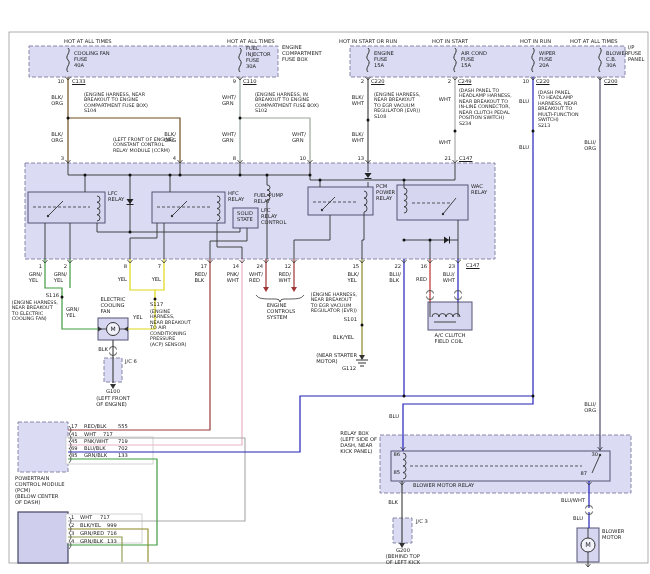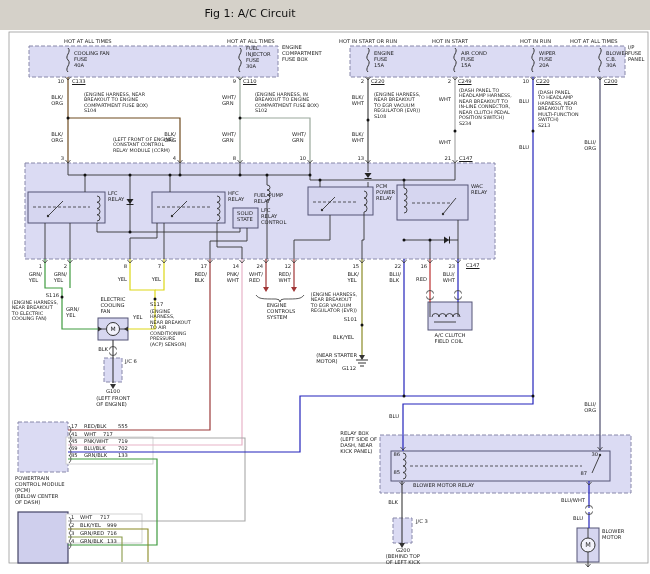--- a/index.html
+++ b/index.html
@@ -10,23 +10,20 @@
                  font-size:11px;color:#111;white-space:pre;}
   #gfx{position:absolute;left:0;top:0;}
   #labels{position:absolute;left:0;top:0;width:650px;height:574px;pointer-events:none;}
   #labels div{position:absolute;white-space:pre;line-height:1.14;color:#1c1c1c;}
   #labels div.ul{text-decoration:underline;}
 </style>
 </head>
 <body>
 
 <div class="stage">
-  <div class="titlebar">
-    <span>Fig 1: A/C Circuit</span>
-  </div>
   <svg id="gfx" width="650" height="574" viewBox="0 0 650 574">
       <rect x="9" y="32" width="639" height="531" fill="none" stroke="#999" stroke-width="0.8"></rect>
       <rect x="29" y="46" width="249" height="31" fill="#dbdbf3" stroke="#8888aa" stroke-dasharray="4 2" stroke-width="1"></rect>
       <rect x="350" y="46" width="275" height="31" fill="#dbdbf3" stroke="#8888aa" stroke-dasharray="4 2" stroke-width="1"></rect>
       <rect x="25" y="163" width="470" height="96" fill="#dbdbf3" stroke="#8888aa" stroke-dasharray="4 2" stroke-width="1"></rect>
       <rect x="28" y="192" width="77" height="31" fill="#d6d6f0" stroke="#555577" stroke-width="1"></rect>
       <rect x="152" y="192" width="73" height="31" fill="#d6d6f0" stroke="#555577" stroke-width="1"></rect>
       <rect x="233" y="208" width="25" height="20" fill="#d6d6f0" stroke="#555577" stroke-width="1"></rect>
       <rect x="308" y="187" width="65" height="28" fill="#d6d6f0" stroke="#555577" stroke-width="1"></rect>
       <rect x="397" y="185" width="71" height="35" fill="#d6d6f0" stroke="#555577" stroke-width="1"></rect>

